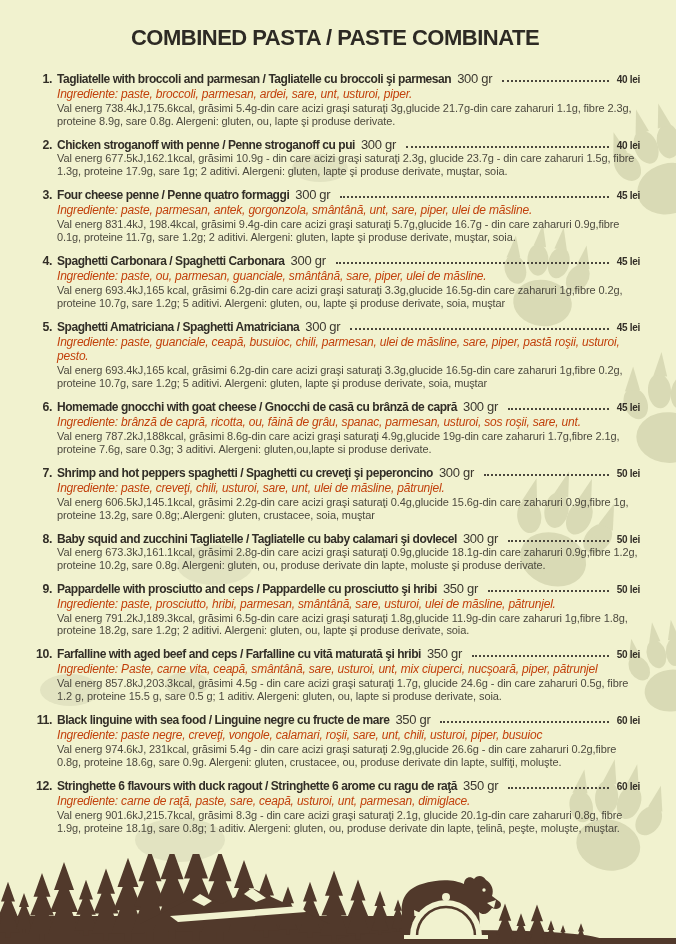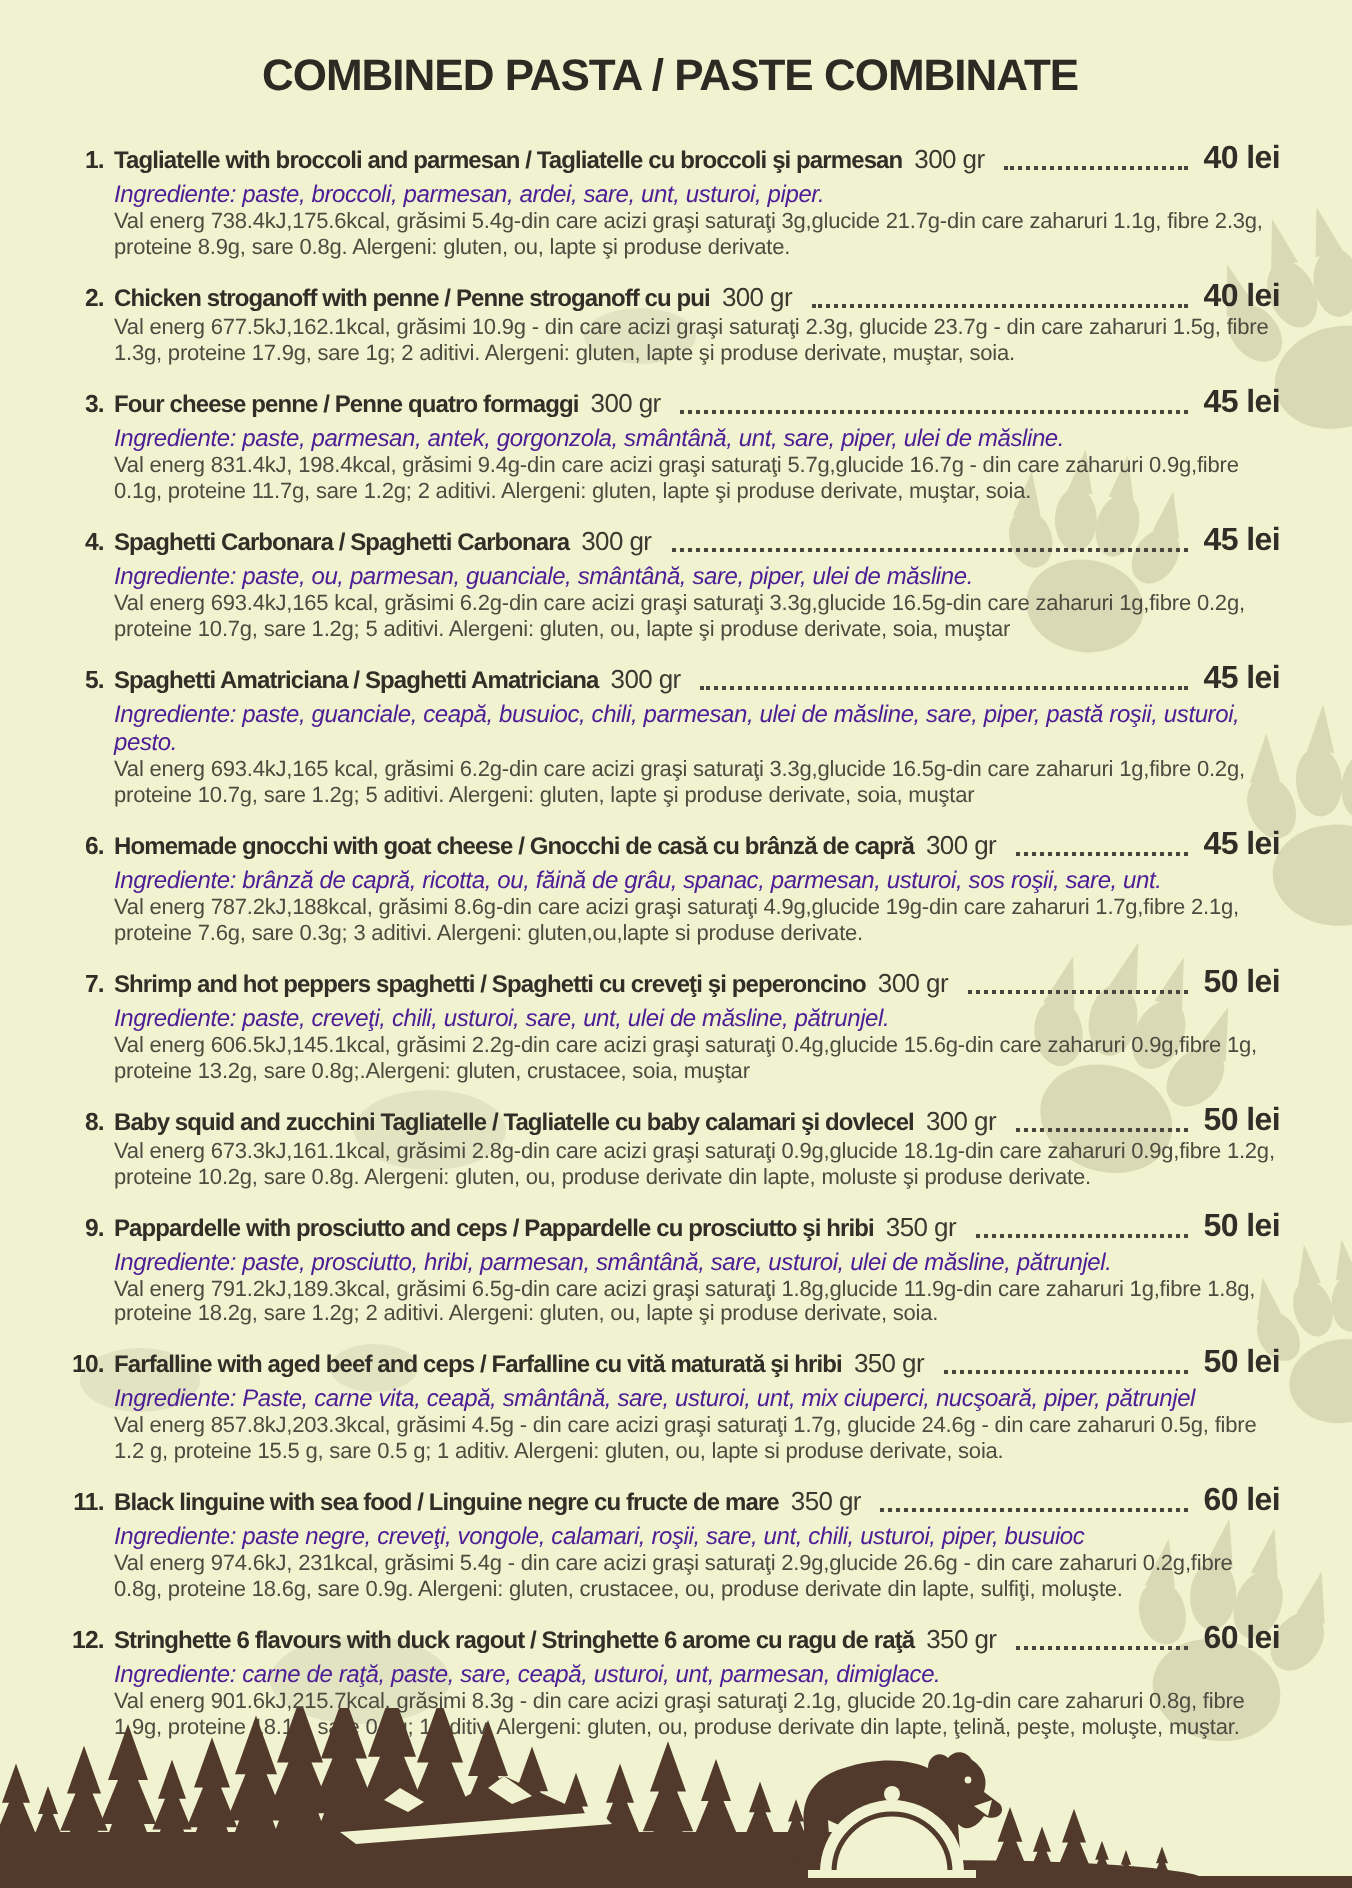--- a/index.html
+++ b/index.html
@@ -21,23 +21,23 @@
   .item{margin-bottom:9px;}
   .line1{display:flex;align-items:baseline;}
   .num{flex:none;width:22px;margin-right:5px;text-align:right;
        font-weight:bold;font-size:12.3px;letter-spacing:-0.35px;color:#322e27;}
   .name{flex:0 1 auto;font-weight:bold;font-size:12px;letter-spacing:-0.45px;
         color:#322e27;white-space:nowrap;}
   .weight{flex:none;font-size:13px;letter-spacing:-0.3px;color:#3c3830;
           margin-left:6px;white-space:nowrap;}
   .leader{flex:1 1 8px;min-width:8px;align-self:flex-end;
           border-bottom:2px dotted #4a463d;margin:0 8px 4px 10px;}
-  .price{flex:none;font-weight:bold;font-size:16px;letter-spacing:-0.3px;
+  .price{flex:none;font-weight:bold;font-size:10px;letter-spacing:-0.3px;
          color:#322e27;white-space:nowrap;}
-  .ing{font-style:italic;font-size:12px;letter-spacing:-0.2px;color:#4c1d95;
+  .ing{font-style:italic;font-size:12px;letter-spacing:-0.2px;color:#c2410c;
        margin:1px 0 1px 27px;}
   .nut{font-size:11px;line-height:1.18;letter-spacing:-0.1px;color:#4d4a3f;
        margin-left:27px;max-width:586px;}
 </style>
 </head>
 <body>
 
 <svg class="decor-svg" viewBox="0 0 676 944" aria-hidden="true">
   <defs>
     <g id="paw">

